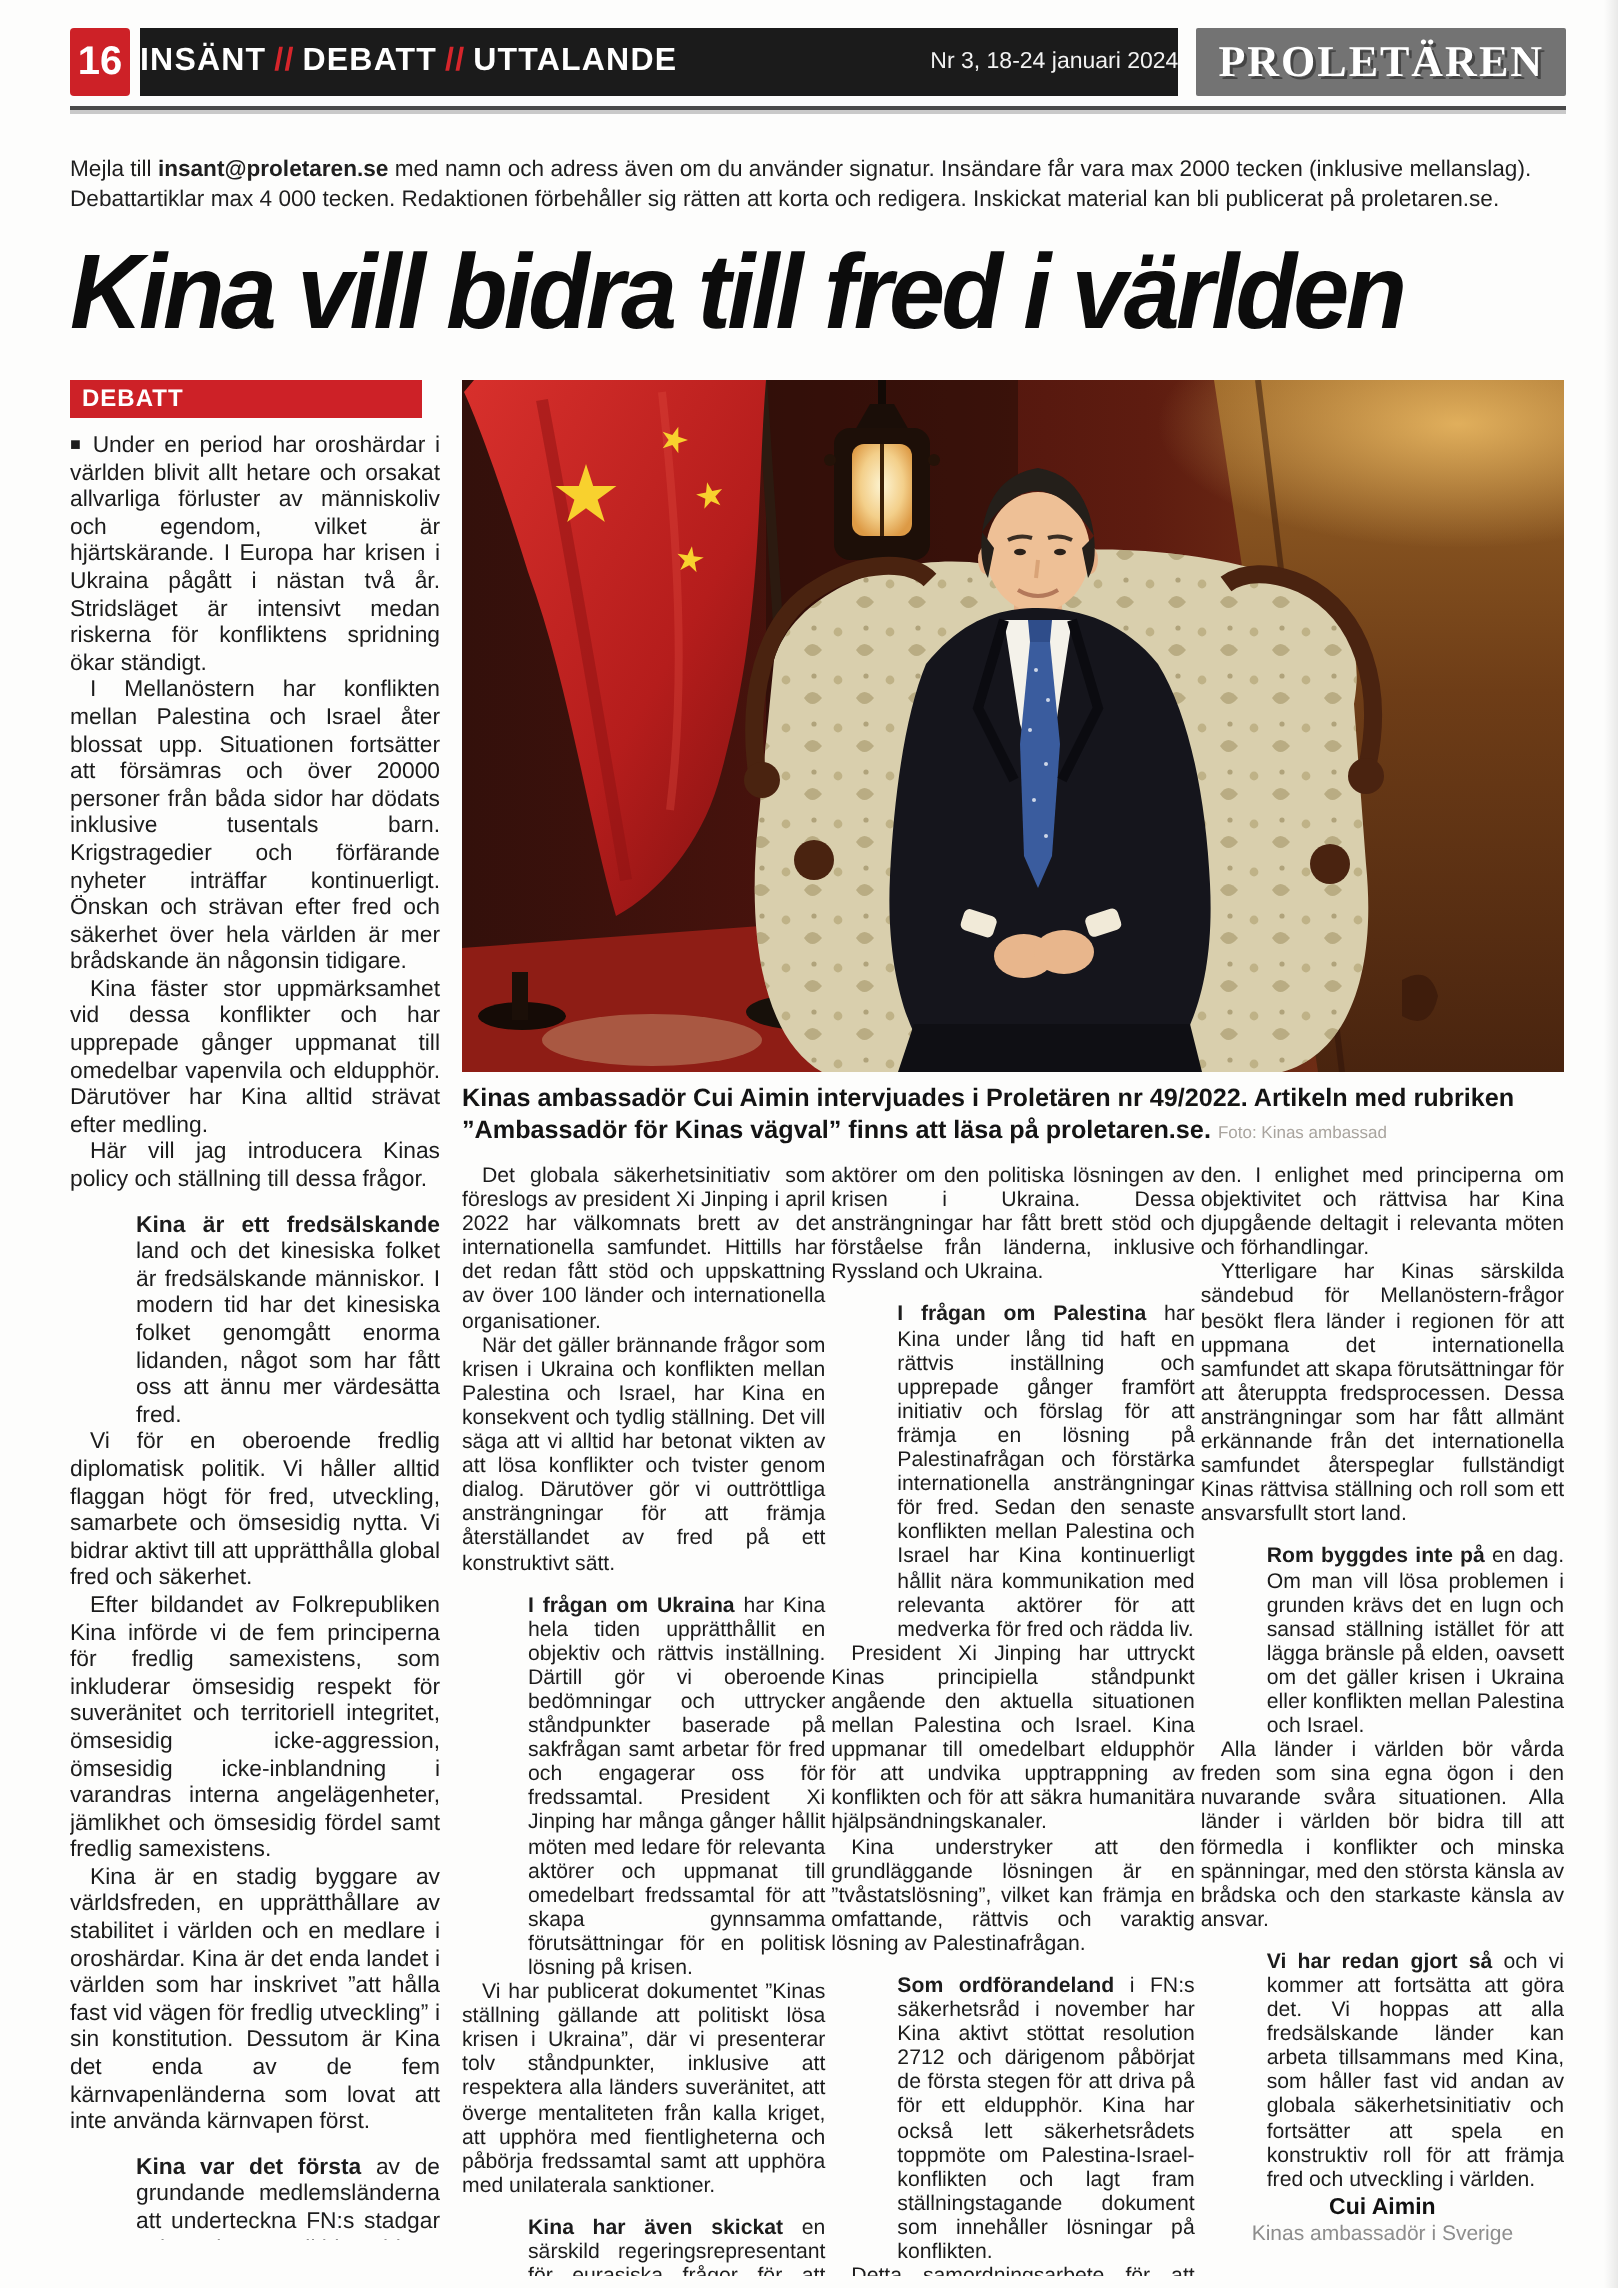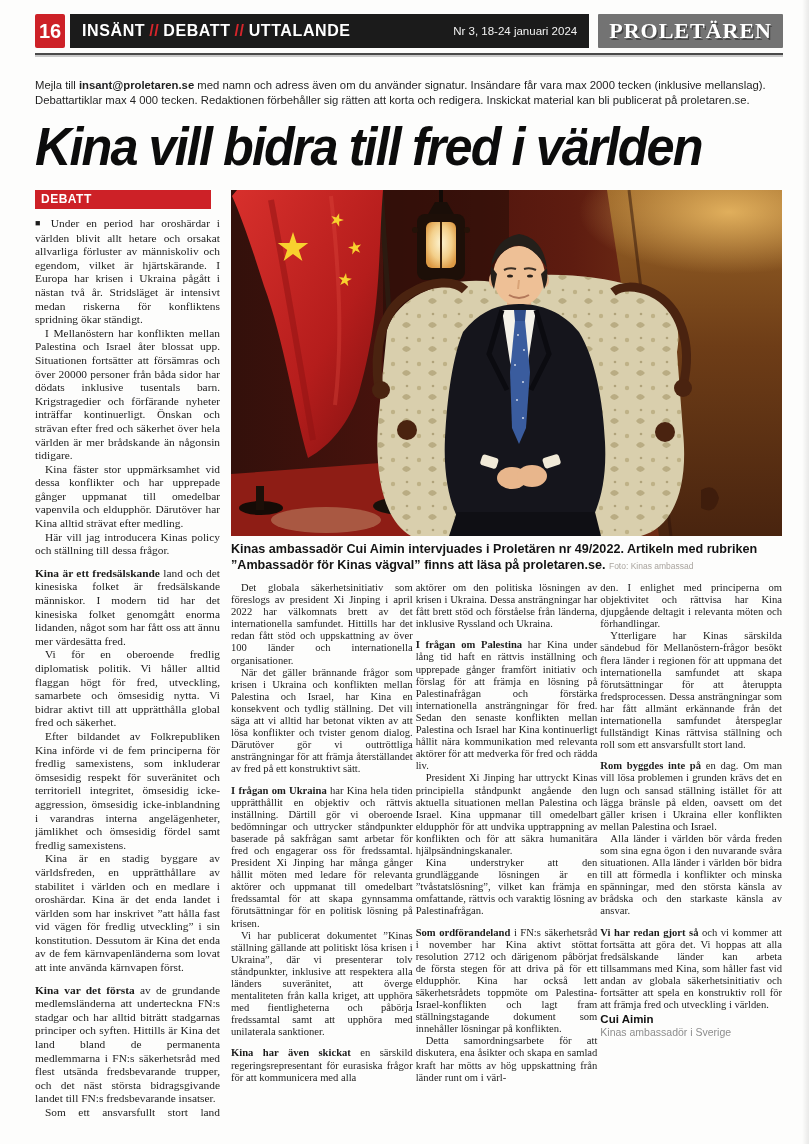--- a/index.html
+++ b/index.html
@@ -12,21 +12,21 @@
     box-sizing:border-box;
     padding:14px 26px 0 35px;
   }
   .page::after{content:"";position:absolute;top:0;right:0;width:7px;height:100%;
     background:linear-gradient(to left,rgba(0,0,0,.08),rgba(0,0,0,0));pointer-events:none;}
   
   .header-row{display:flex;align-items:stretch;height:34px;}
   .pagenum{width:30px;background:#cd2127;color:#fff;font-weight:bold;font-size:20px;
     display:flex;align-items:center;justify-content:center;border-radius:2px;}
   .black-bar{flex:1;background:#1b1b1b;color:#fff;margin-left:5px;
-    display:flex;align-items:center;padding:0 12px;}
+    display:flex;align-items:center;padding:0 0;}
   .section-title{font-weight:bold;font-size:16px;letter-spacing:.6px;}
   .section-title .slash{color:#d6252b;font-weight:bold;padding:0 4px;}
   .issue{margin-left:auto;font-size:11.5px;font-weight:400;color:#f2f2f2;}
   .logo-box{margin-left:9px;background:#737373;color:#fff;display:flex;align-items:center;
     padding:0 11px;font-family:"Liberation Serif",serif;font-weight:bold;font-size:22px;
     letter-spacing:1px;text-shadow:1.5px 1.5px 0 rgba(0,0,0,.4);border-radius:1px;}
   .rule{margin-top:5px;height:4px;
     background:linear-gradient(#4a4a4a 0 55%,#c9c9c9 55% 100%);}
   
   .notice{margin-top:21px;font-size:11.3px;line-height:15px;color:#1f1f1f;font-weight:500;}
@@ -46,29 +46,29 @@
   .kicker{background:#cd2127;color:#fff;font-weight:bold;font-size:12px;
     letter-spacing:.5px;height:19px;line-height:19px;padding-left:6px;width:170px;}
   .left-body{margin-top:8px;height:903px;overflow:hidden;}
   .right-area{width:551px;flex:none;}
   .photo-wrap{width:551px;height:346px;overflow:hidden;background:#40100c;}
   .caption{margin:5px 0 0 0;font-size:12.6px;line-height:16px;font-weight:bold;color:#141414;}
   .credit{font-weight:normal;font-size:8.5px;color:#a9a49e;}
   .cols{display:flex;gap:3px;margin-top:8px;height:556px;overflow:hidden;}
   .colcell{flex:1;display:flex;flex-direction:column;}
   
-  .bodytext{font-family:Liberation Serif, serif;text-align:justify;color:#1c1c1c;}
+  .bodytext{font-family:Liberation Sans, sans-serif;text-align:justify;color:#1c1c1c;}
   .left-body .para{font-size:11.4px;line-height:13.6px;}
   .cols .para{font-size:10.6px;line-height:12.1px;}
   .para{margin:0;}
   .para.indent{text-indent:10px;}
-  .para.space{margin-top:9px;}
+  .para.space{margin-top:9px;margin-left:33px;}
   .para strong{font-weight:bold;}
   .para .bullet{font-size:9px;position:relative;top:-1px;}
-  .signature{margin-top:2px;text-align:left;font-family:"Liberation Sans",sans-serif;}
+  .signature{margin-top:2px;text-align:center;font-family:"Liberation Sans",sans-serif;}
   .sig-name{font-weight:bold;font-size:11.5px;color:#111;}
   .sig-title{font-size:10.5px;color:#8d8d8d;margin-top:1px;}
 </style>
 </head>
 <body>
 
 <div class="page">
 
   <div class="header-row">
     <div class="pagenum">16</div>

